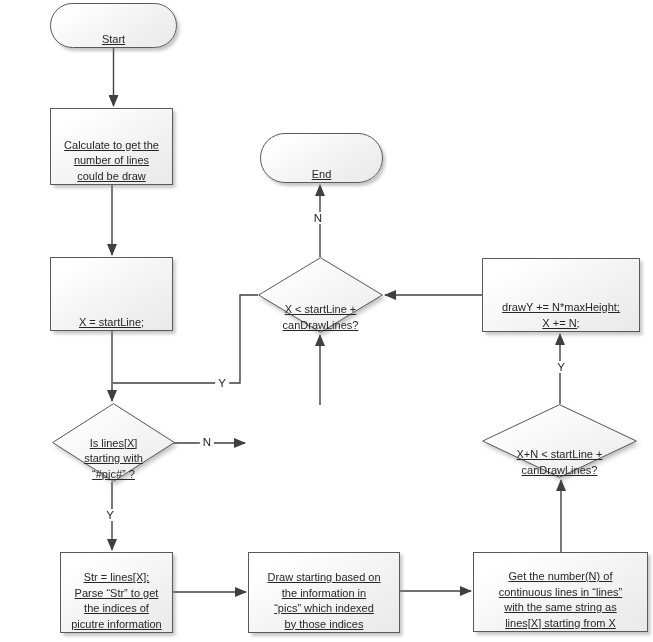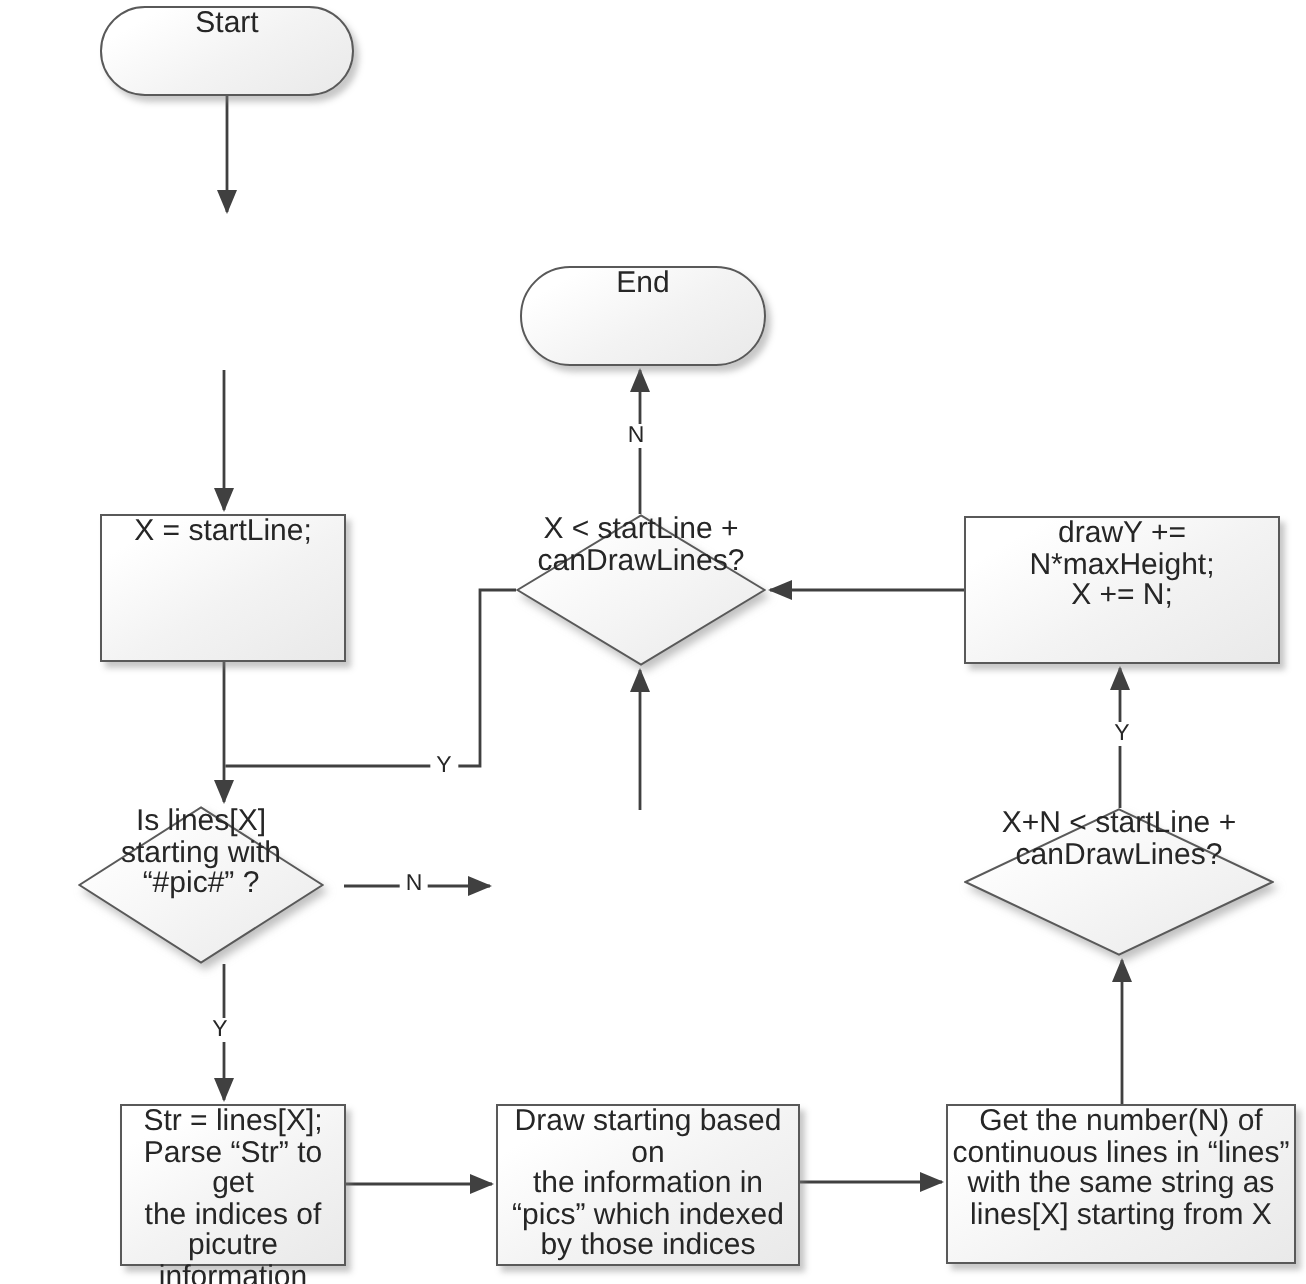--- a/index.html
+++ b/index.html
@@ -3,22 +3,22 @@
 <meta charset="utf-8">
 <style>
   html,body{margin:0;padding:0;background:#ffffff;}
   #canvas{
     position:relative;width:653px;height:642px;background:#ffffff;overflow:hidden;
     font-family:"Liberation Sans","DejaVu Sans",sans-serif;
   }
   #wires{position:absolute;left:0;top:0;width:653px;height:642px;}
   .node{
     position:absolute;box-sizing:border-box;
-    display:flex;align-items:flex-start;justify-content:center;text-align:center;
-    font-size:15px;line-height:15.5px;color:#262626;
+    display:flex;align-items:flex-end;justify-content:center;text-align:center;
+    font-size:11px;line-height:15.5px;color:#262626;text-decoration:underline;
   }
   .node .lbl{white-space:pre-line;position:relative;z-index:2;padding:0 2px;}
   .proc,.term{
     border:1px solid #595959;
     background:linear-gradient(150deg,#ffffff 15%,#f3f3f3 55%,#e9e9e9 100%);
     box-shadow:2.5px 3px 3px rgba(130,130,130,0.45);
   }
   .term{border-radius:24px;}
   .diamond{border:none;background:transparent;box-shadow:none;}
   .diamond svg{position:absolute;left:0;top:0;filter:drop-shadow(2.5px 3px 2px rgba(130,130,130,0.5));}
@@ -52,26 +52,31 @@
       <path d="M561 552 L561 480" marker-end="url(#arrow)"></path>
       <path d="M173 592 L246 592" marker-end="url(#arrow)"></path>
       <path d="M400 591 L471 591" marker-end="url(#arrow)"></path>
     </g>
   </svg>
 
   <div class="node term" style="left:50px;top:3px;width:127px;height:45px;">
     <span class="lbl">Start</span>
   </div>
 
+  <div class="node proc" style="left:50px;top:108px;width:123px;height:77px;">
+    <span class="lbl">Calculate to get the
+number of lines
+could be draw</span>
+  </div>
 
   <div class="node proc" style="left:50px;top:257px;width:123px;height:74px;">
     <span class="lbl">X = startLine;</span>
   </div>
 
-  <div class="node diamond" style="left:39px;top:403px;width:123px;height:79px;">
+  <div class="node diamond" style="left:52px;top:403px;width:123px;height:79px;">
     <svg width="123" height="79">
       <defs>
           <linearGradient id="g1" x1="0" y1="0" x2="1" y2="1">
         <stop offset="0.15" stop-color="#ffffff"></stop>
             <stop offset="1" stop-color="#e9e9e9"></stop>
       </linearGradient>
         </defs>
       <polygon points="61.5,0.7 122.3,39.5 61.5,78.3 0.7,39.5" fill="url(#g1)" stroke="#595959" stroke-width="1"></polygon>
     </svg>
     <span class="lbl">Is lines[X]

